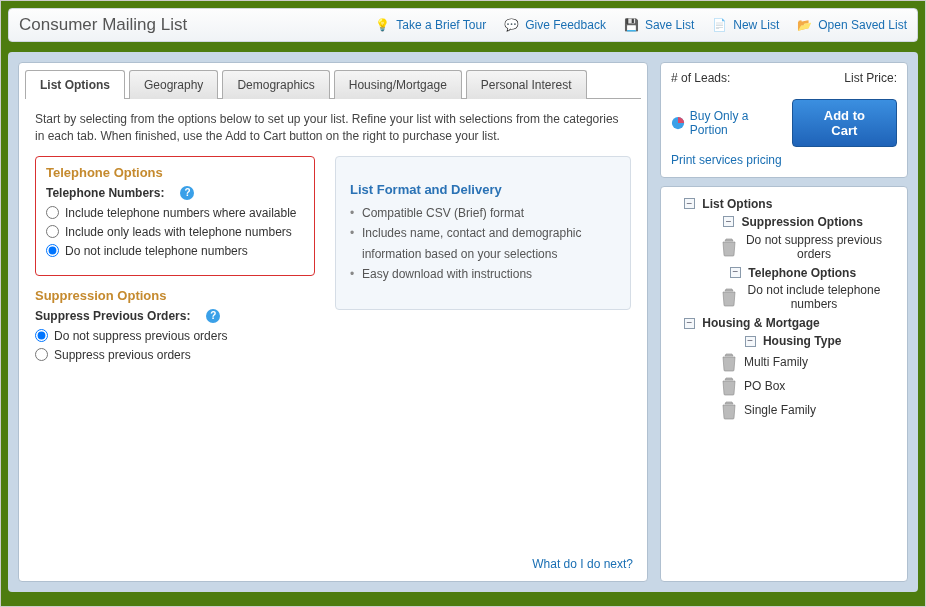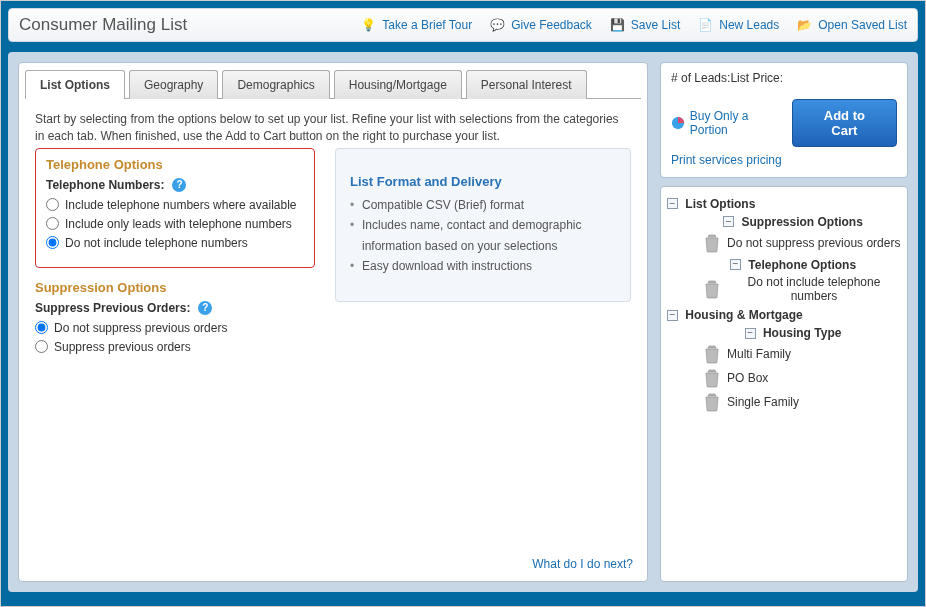--- a/index.html
+++ b/index.html
@@ -1,55 +1,55 @@
 <!DOCTYPE html>
 <html><head>
 <meta charset="utf-8">
 <style>
   * { box-sizing: border-box; margin: 0; padding: 0; }
   body { font-family: Arial, Helvetica, sans-serif; font-size: 12px; color: #333; background: #fff; }
-  .app { width: 926px; height: 607px; border: 1px solid #ccc; background: #0369a1; padding: 7px; }
+  .app { width: 926px; height: 607px; border: 1px solid #ccc; background: #4d7c0f; padding: 7px; }
   .header { display: flex; align-items: center; padding: 6px 10px; border: 1px solid #d0d8e0; border-radius: 4px; background: linear-gradient(#fdfdfd,#f0f3f6); }
   .header h1 { font-size: 17px; font-weight: normal; color: #555; flex: 0 0 auto; }
   .header-links { margin-left: auto; display: flex; gap: 18px; }
   .hlink { color: #1a6fb3; cursor: pointer; display: flex; align-items: center; gap: 5px; font-size: 12px; }
   .icon { width: 16px; height: 16px; display: inline-flex; align-items: center; justify-content: center; }
   .body { display: flex; gap: 12px; margin-top: 10px; background: #c8d7e6; padding: 10px; border-radius: 4px; height: 540px; }
   .main { flex: 1; background: #fff; border: 1px solid #b0c0d0; border-radius: 4px; position: relative; }
   .tabs { display: flex; gap: 4px; padding: 6px 6px 0 6px; }
   .tab { padding: 7px 14px; border: 1px solid #acacac; border-bottom: none; border-radius: 3px 3px 0 0; background: linear-gradient(#f5f5f5,#e2e2e2); color: #444; cursor: pointer; font-size: 12px; position: relative; top: 1px; }
   .tab.active { background: #fff; font-weight: bold; border-color:#acacac; z-index:2; }
   .tab-underline { border-top:1px solid #acacac; margin: 0 6px; }
   .main-content { padding: 12px 16px; }
-  .intro { color: #444; line-height: 1.45; margin-bottom: 2px; }
+  .intro { color: #444; line-height: 1.45; margin-bottom: 10px; }
   .two-col { display: flex; gap: 20px; align-items: flex-start; }
   .left-col { width: 280px; }
   .right-col { flex: 1; }
   .red-box { border: 1px solid #d93030; border-radius: 4px; padding: 8px 10px 12px; }
   .section-title { color: #c58a2e; font-weight: bold; font-size: 13px; margin-bottom: 6px; }
-  .field-label { font-weight: bold; font-size: 12px; display: flex; align-items: center; gap: 8px; margin-bottom: 6px; }
+  .field-label { font-weight: bold; font-size: 12px; display: flex; align-items: center; gap: 16px; margin-bottom: 6px; }
   .help-icon { width:14px; height:14px; border-radius:50%; background:#3aa0e8; color:#fff; font-size:10px; font-weight:bold; display:inline-flex; align-items:center; justify-content:center; }
   .radio-row { display: flex; align-items: center; gap: 6px; margin: 5px 0; cursor: pointer; }
   .suppress-block { margin-top: 12px; }
   .info-panel { border: 1px solid #d5dde6; border-radius: 4px; background: #f3f7fb; padding: 25px 14px; }
   .info-panel h3 { color: #2a72b5; font-size: 13px; font-weight: bold; margin-bottom: 6px; }
   .info-panel ul { list-style: none; }
   .info-panel li { position: relative; padding-left: 12px; color: #555; line-height: 1.7; }
   .info-panel li::before { content: "•"; position: absolute; left: 0; color: #888; }
   .next-link { position: absolute; bottom: 10px; right: 14px; color: #1a6fb3; cursor: pointer; }
   .sidebar { width: 248px; display: flex; flex-direction: column; gap: 8px; }
   .top-box { background: #fff; border: 1px solid #b0c0d0; border-radius: 4px; padding: 8px 10px 10px; }
-  .metrics { display: flex; justify-content: flex-start; font-size: 12px; color: #333; padding-bottom: 8px; }
+  .metrics { display: flex; justify-content: space-between; font-size: 12px; color: #333; padding-bottom: 8px; }
   .actions-row { display: flex; align-items: center; gap: 10px; margin-top: 6px; }
   .buy-portion { color: #1a6fb3; cursor: pointer; font-size: 12px; display: flex; align-items:center; gap:4px; }
   .add-cart { margin-left:auto; background: linear-gradient(#3b8fe0,#1f63b8); color:#fff; border:1px solid #1a5598; border-radius:4px; padding: 8px 19px; font-weight:bold; font-size:13px; cursor:pointer; }
   .pricing-link { color:#1a6fb3; font-size:12px; cursor:pointer; margin-top:6px; display:inline-block; }
   .criteria-box { background:#fff; border:1px solid #b0c0d0; border-radius:4px; flex:1; overflow:auto; }
   .criteria-head { background: linear-gradient(#f2f4f7,#dde3ea); border-bottom:1px solid #c0c8d2; padding:6px 8px; font-weight:bold; color:#333; }
-  .tree { padding: 6px 6px; font-size:12px; color:#333; }
+  .tree { padding: 6px 23px; font-size:12px; color:#333; }
   .tree-node { margin: 3px 0; }
   .toggle { display:inline-flex; width:11px; height:11px; border:1px solid #8a9aab; align-items:center; justify-content:center; font-size:10px; line-height:1; color:#556; margin-right:4px; background:#f5f8fb; cursor:pointer; vertical-align:middle; }
   .tree-label { font-weight:bold; vertical-align:middle; }
   .tree-children { margin-left: 18px; text-align: center; }
   .leaf { display:flex; align-items:center; gap:6px; margin:4px 0 4px 0; }
   .trash { width:18px; height:20px; display:inline-block; }
   input[type=radio] { cursor:pointer; }
 </style>
 </head>
 <body>
@@ -66,21 +66,21 @@
       <span class="hlink">
         <span class="icon">💬</span>
         <span>Give Feedback</span>
       </span>
       <span class="hlink">
         <span class="icon">💾</span>
         <span>Save List</span>
       </span>
       <span class="hlink">
         <span class="icon">📄</span>
-        <span>New Leads</span>
+        <span>New List</span>
       </span>
       <span class="hlink">
         <span class="icon">📂</span>
         <span>Open Saved List</span>
       </span>
     </div>
   </div>
 
   <div class="body">
     <div class="main">

